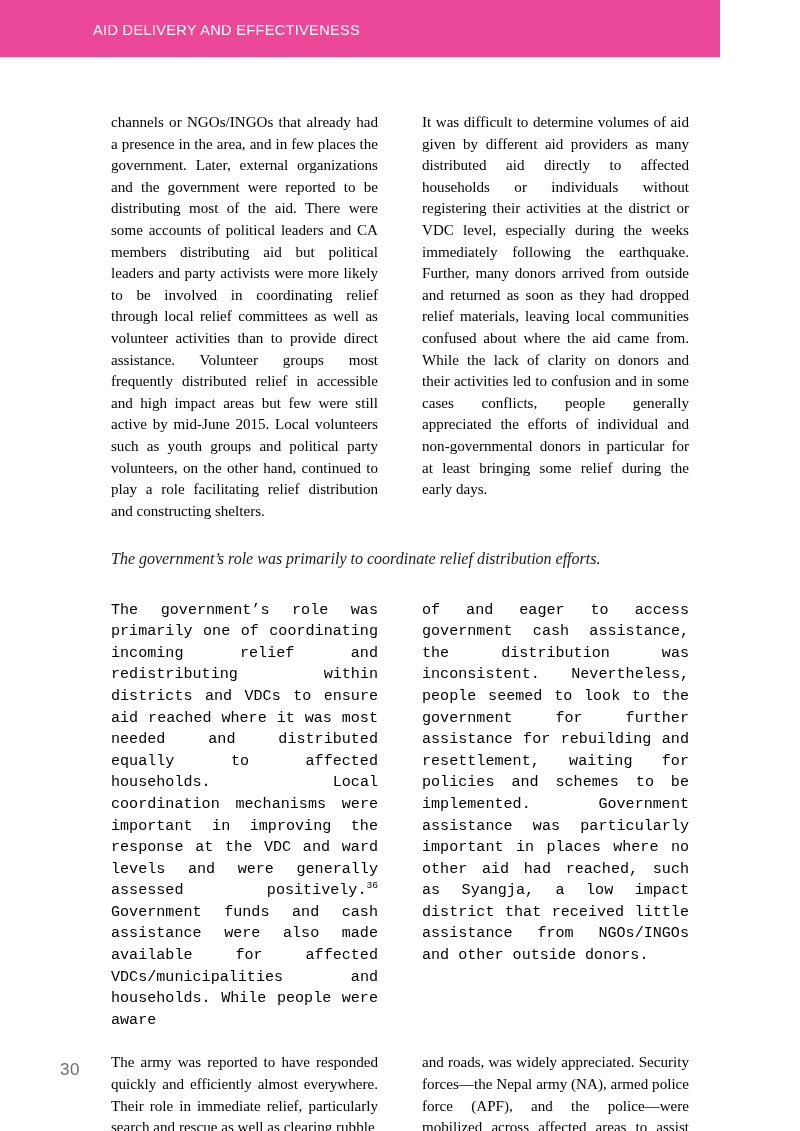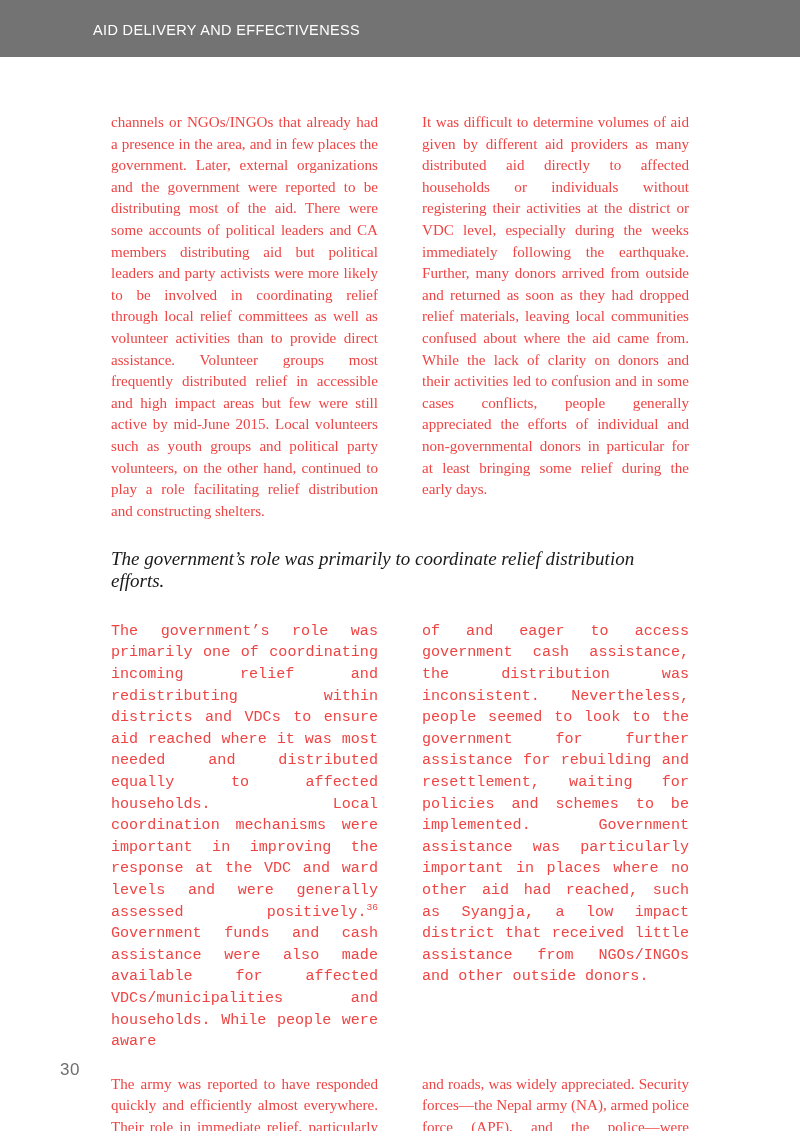--- a/index.html
+++ b/index.html
@@ -13,23 +13,23 @@
     position: relative;
     font-family: "Liberation Serif", serif;
     overflow: hidden;
   }
 
   
   .page-header {
     position: absolute;
     top: 0;
     left: 0;
-    width: 800px;
+    width: 720px;
     height: 57px;
-    background: #737373;
+    background: #ec4899;
   }
   .page-header-title {
     position: absolute;
     left: 93px;
     top: 30px;
     transform: translateY(-50%);
     color: #ffffff;
     font-family: "Liberation Sans", sans-serif;
     font-size: 14.5px;
     letter-spacing: 0.35px;
@@ -53,38 +53,38 @@
   .col {
     width: 267px;
   }
 
   p.body-text {
     margin: 0;
     text-align: justify;
     text-justify: inter-word;
     font-size: 15.1px;
     line-height: 21.6px;
-    color: #ef4444;
+    color: #000000;
     hyphens: none;
   }
   p.body-text.last-line-left {
     text-align-last: left;
   }
 
   sup.fn-ref {
     font-size: 9.6px;
     vertical-align: super;
     line-height: 0;
   }
 
   
   .subhead {
     margin: 0;
     font-style: italic;
-    font-size: 19px;
+    font-size: 16px;
     line-height: 21.3px;
     color: #1a1a1a;
     text-align: left;
   }
   .subhead-1 { margin-top: 26px; }
   .subhead-2 { margin-top: 27px; }
 
   .after-subhead { margin-top: 30px; font-family: Liberation Mono, monospace; }
   .after-subhead-2 { margin-top: 21px; }
 

